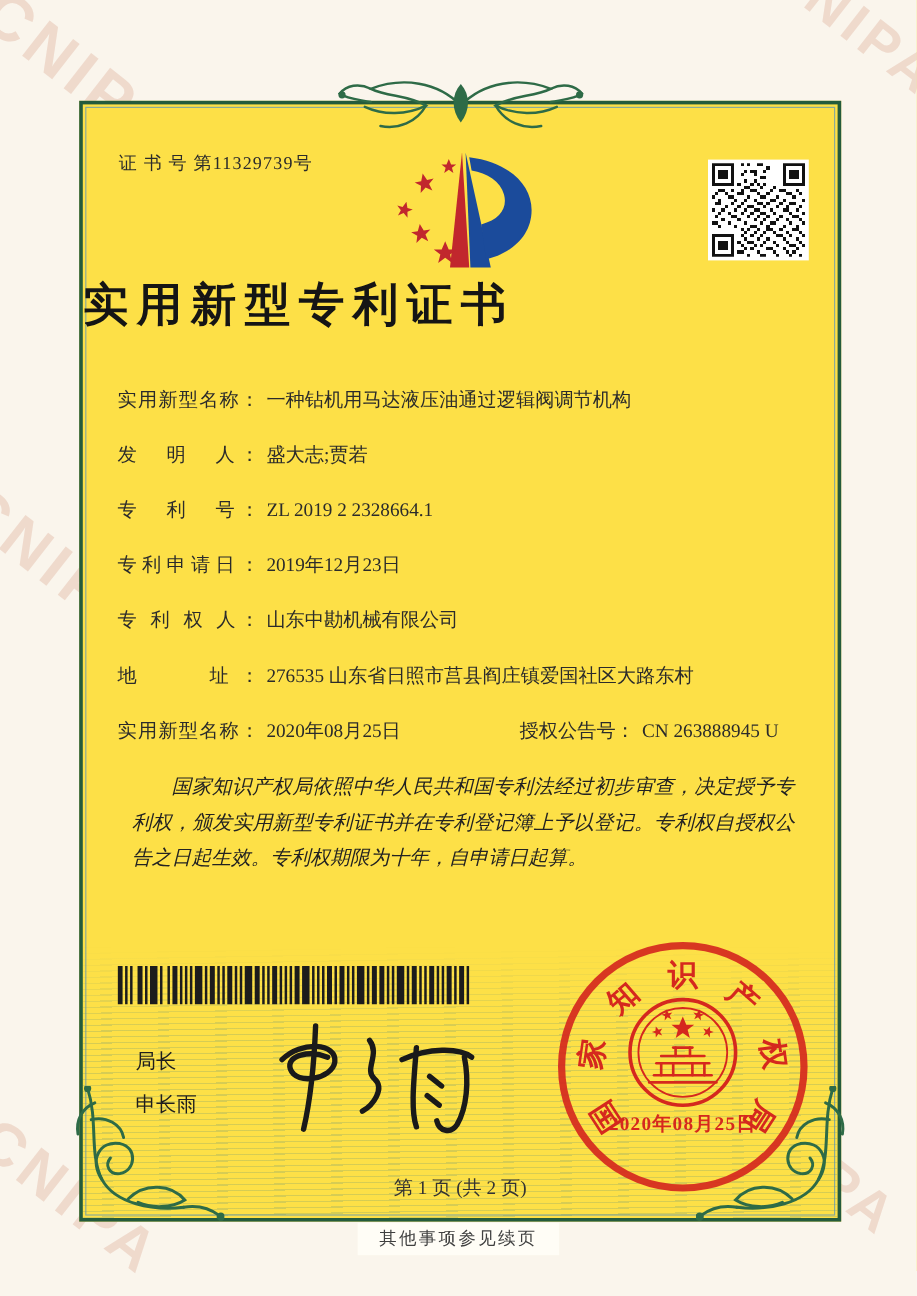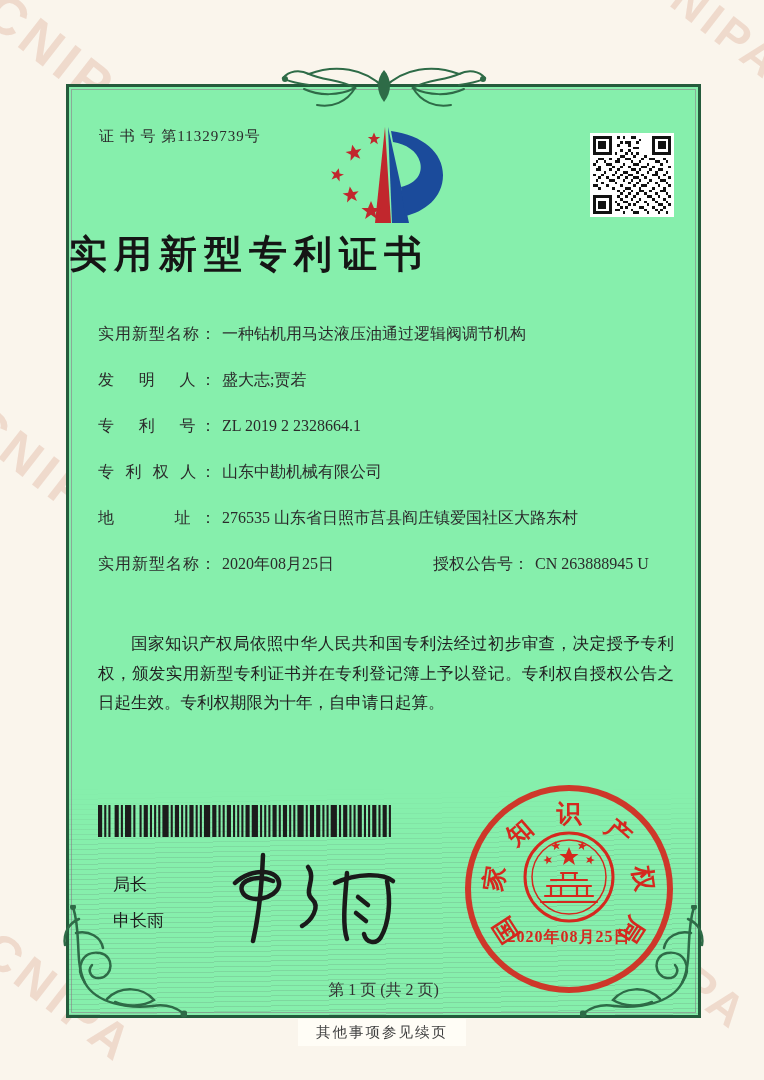--- a/index.html
+++ b/index.html
@@ -12,21 +12,21 @@
   
   .wm{
     position:absolute;font-weight:bold;letter-spacing:5px;
     color:rgba(222,178,158,0.40);
     transform:rotate(38deg);white-space:nowrap;pointer-events:none;
     font-family:"Liberation Sans","DejaVu Sans",sans-serif;
   }
   
   .frame{
     position:absolute;left:66px;top:84px;width:629px;height:928px;
-    border:3px solid #245b3c;background:#86efac;
+    border:3px solid #245b3c;background:#fde047;
   }
   .frame-inner{position:absolute;inset:2px;border:1px solid #8aab97;pointer-events:none;}
   
   .waves{
     position:absolute;left:0;right:0;bottom:0;height:226px;
     background:repeating-linear-gradient(179deg,
       rgba(104,148,122,0.26) 0px, rgba(104,148,122,0.26) 1px,
       rgba(0,0,0,0) 1px, rgba(0,0,0,0) 5px);
     -webkit-mask-image:linear-gradient(to bottom, rgba(0,0,0,0), #000 70px);
     mask-image:linear-gradient(to bottom, rgba(0,0,0,0), #000 70px);
@@ -51,21 +51,21 @@
     text-align:justify;text-align-last:justify;
   }
   .fvalue{margin-left:6px;}
   .grant-second{position:absolute;left:295px;top:0;}
   .grant-second .flabel{width:96px;margin-left:40px;}
   
   .body-text{
     position:absolute;left:29px;top:542px;width:576px;
     font-size:16.5px;line-height:29.5px;text-align:justify;color:#222;
   }
-  .body-text p{margin:0;text-indent:2em;}
+  .body-text p{margin:12px;text-indent:2em;font-style:italic;}
   
   .barcode{position:absolute;left:29px;top:718px;}
   
   .director{position:absolute;left:44px;top:780px;font-size:17px;line-height:36px;
     font-family:"Liberation Sans","DejaVu Sans",sans-serif;color:#1e1e1e;}
   .signature{position:absolute;left:138px;top:754px;}
   
   .seal{position:absolute;left:396px;top:698px;width:208px;height:208px;}
   .seal-ring{position:absolute;inset:0;border:6px solid #d5281e;border-radius:50%;opacity:0.92;}
   .seal-char{
@@ -182,20 +182,23 @@
 
   <div class="fields">
     <div class="frow">
       <span class="flabel">实用新型名称：</span><span class="fvalue">一种钻机用马达液压油通过逻辑阀调节机构</span>
     </div>
     <div class="frow">
       <span class="flabel">发　明　人：</span><span class="fvalue">盛大志;贾若</span>
     </div>
     <div class="frow">
       <span class="flabel">专　利　号：</span><span class="fvalue">ZL 2019 2 2328664.1</span>
+    </div>
+    <div class="frow">
+      <span class="flabel">专利申请日：</span><span class="fvalue">2019年12月23日</span>
     </div>
     <div class="frow">
       <span class="flabel">专 利 权 人：</span><span class="fvalue">山东中勘机械有限公司</span>
     </div>
     <div class="frow">
       <span class="flabel">地　　址：</span><span class="fvalue">276535 山东省日照市莒县阎庄镇爱国社区大路东村</span>
     </div>
     <div class="frow">
       <span class="flabel">实用新型名称：</span><span class="fvalue">2020年08月25日</span>
       <span class="grant-second">

